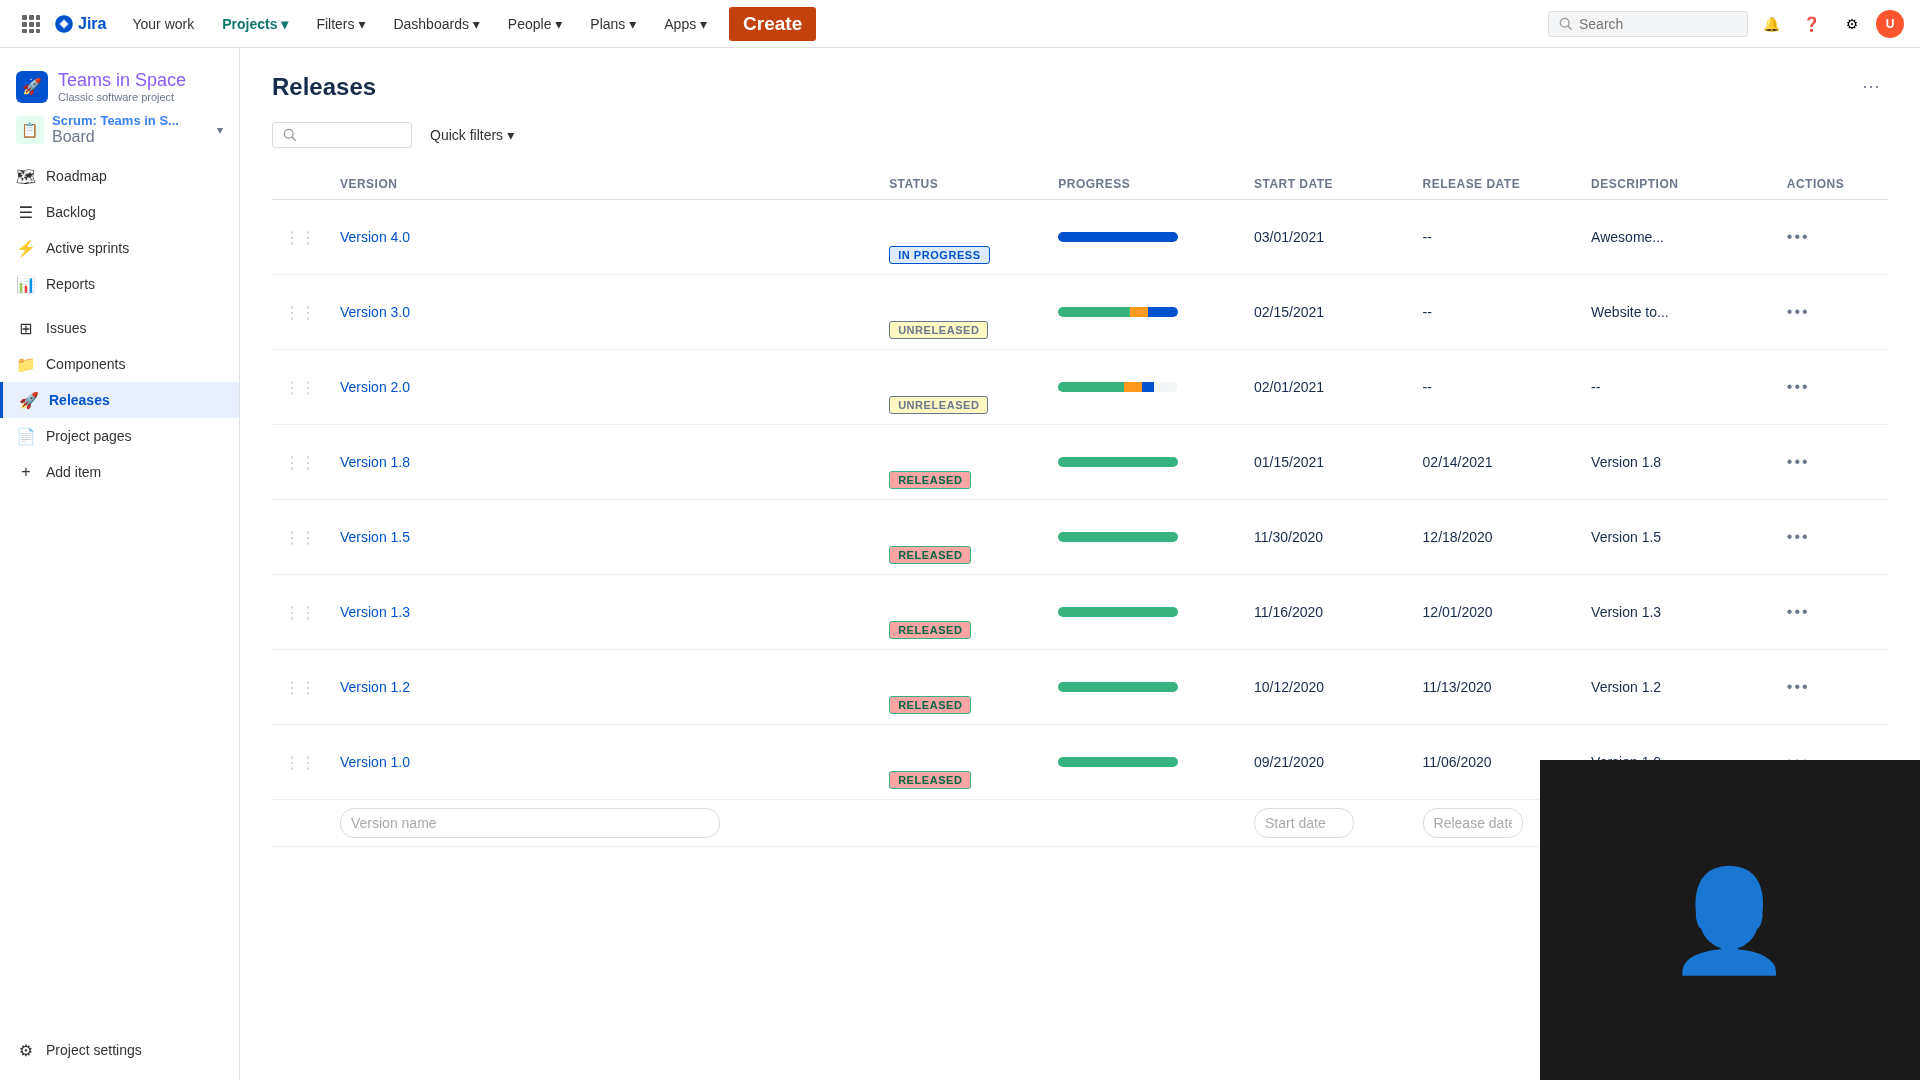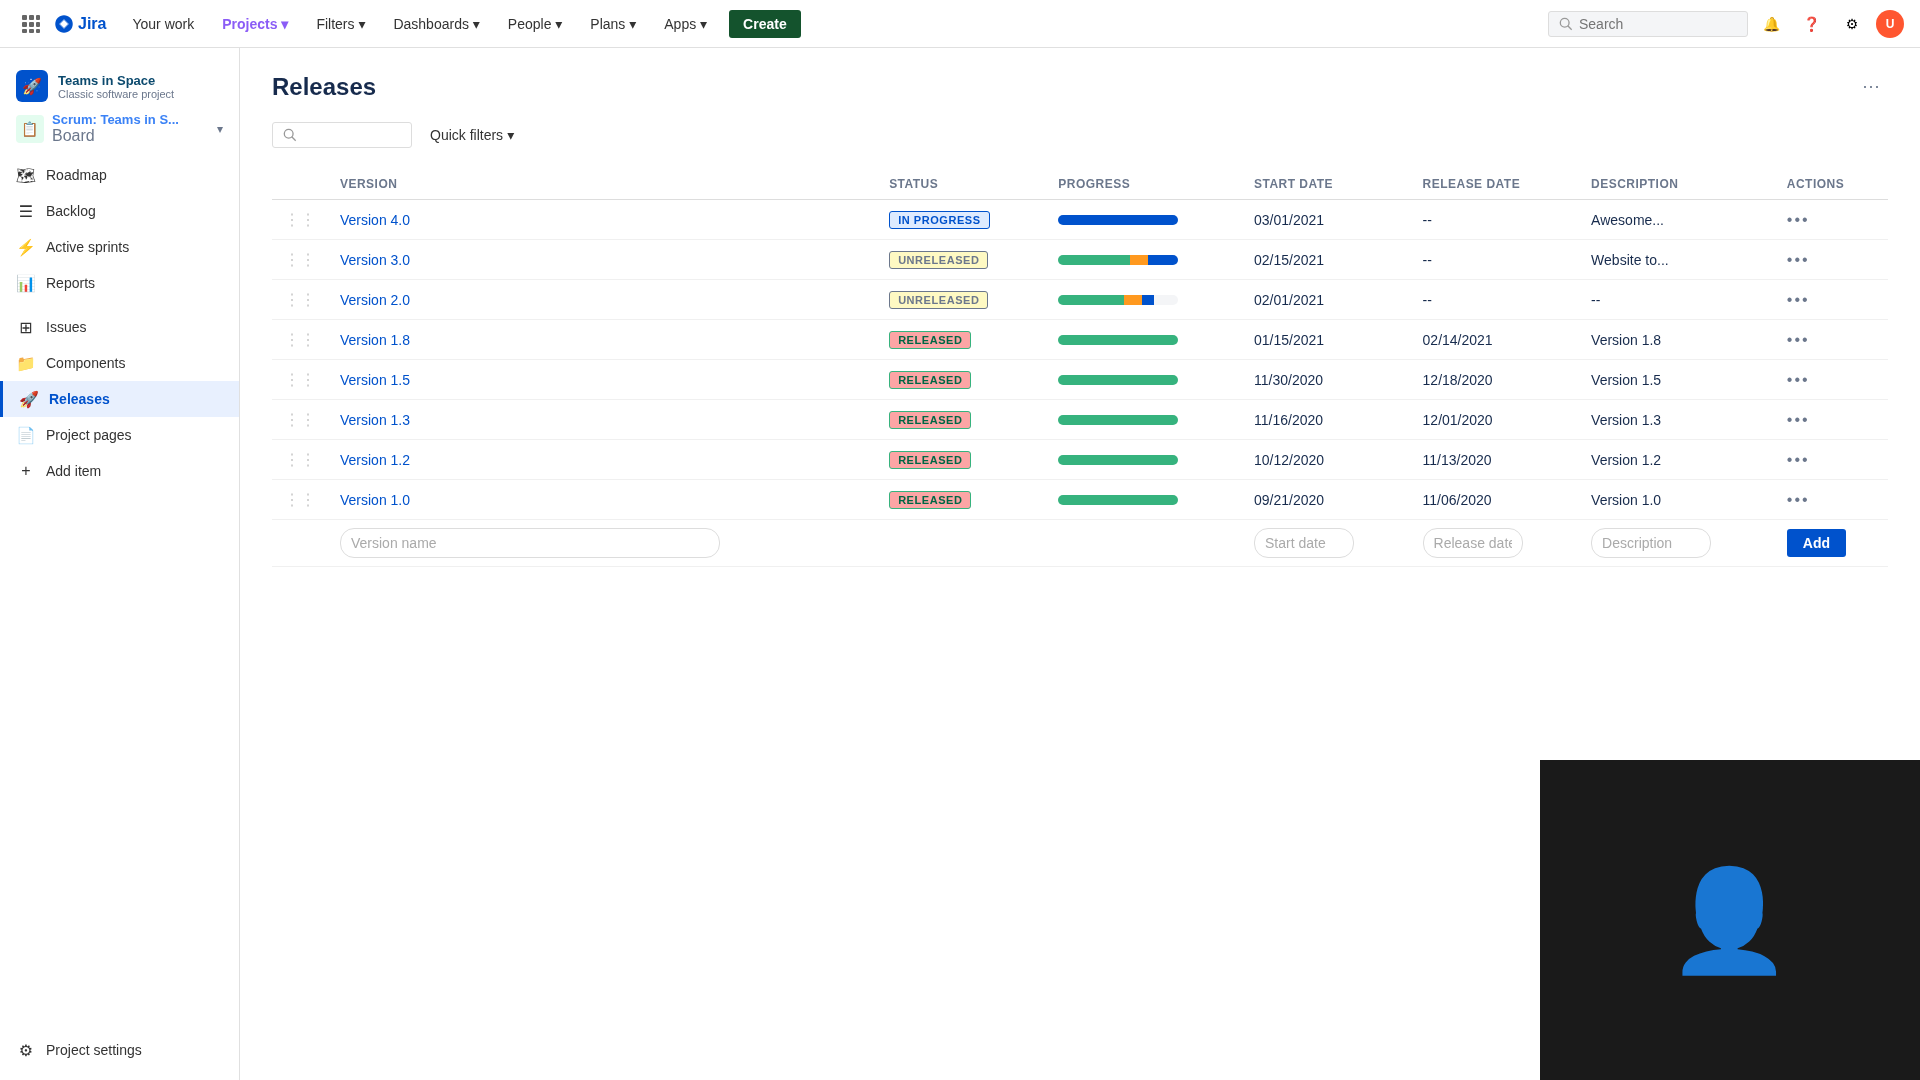--- a/index.html
+++ b/index.html
@@ -8,24 +8,24 @@
     
     .top-nav {
       display: flex; align-items: center; background: #fff;
       height: 48px; padding: 0 16px; border-bottom: 1px solid #e0e0e0;
       position: fixed; top: 0; left: 0; right: 0; z-index: 100;
       gap: 8px;
     }
     .nav-grid-icon { display: flex; align-items: center; justify-content: center; width: 30px; height: 30px; cursor: pointer; }
     .nav-logo { display: flex; align-items: center; gap: 4px; font-weight: 700; color: #0052cc; font-size: 16px; margin-right: 8px; }
     .nav-item { padding: 6px 10px; border-radius: 3px; cursor: pointer; color: #333; font-size: 14px; }
-    .nav-item.active { color: #8b5cf6; font-weight: 600; }
+    .nav-item.active { color: #0f766e; font-weight: 600; }
     .nav-create-btn {
-      background: #14532d; color: #fff; border: none; border-radius: 3px;
-      padding: 6px 14px; font-size: 14px; font-weight: 600; cursor: pointer; margin-left: 4px;
+      background: #c2410c; color: #fff; border: none; border-radius: 3px;
+      padding: 6px 14px; font-size: 19px; font-weight: 600; cursor: pointer; margin-left: 4px;
     }
     .nav-spacer { flex: 1; }
     .nav-search {
       display: flex; align-items: center; background: #f4f5f7; border: 1px solid #ddd;
       border-radius: 3px; padding: 4px 10px; gap: 6px; width: 200px;
     }
     .nav-search input { border: none; background: transparent; outline: none; font-size: 14px; width: 140px; }
     .nav-icon-btn { width: 32px; height: 32px; display: flex; align-items: center; justify-content: center; cursor: pointer; border-radius: 50%; }
     .nav-avatar { width: 28px; height: 28px; border-radius: 50%; background: #ff5630; display: flex; align-items: center; justify-content: center; color: #fff; font-size: 12px; font-weight: 700; cursor: pointer; }
 
@@ -33,21 +33,21 @@
     .app-layout { display: flex; margin-top: 48px; height: calc(100vh - 48px); }
 
     
     .sidebar {
       width: 240px; background: #fff; border-right: 1px solid #e0e0e0;
       display: flex; flex-direction: column; padding: 12px 0; flex-shrink: 0; overflow-y: auto;
     }
     .sidebar-project { display: flex; align-items: center; gap: 10px; padding: 10px 16px 6px; }
     .sidebar-project-icon { width: 32px; height: 32px; border-radius: 6px; background: #0052cc; display: flex; align-items: center; justify-content: center; color: #fff; font-size: 16px; }
     .sidebar-project-info { flex: 1; }
-    .sidebar-project-name { font-weight: 700; font-size: 13px; color: #0c4a6e; }
+    .sidebar-project-name { font-weight: 400; font-size: 18px; color: #8b5cf6; }
     .sidebar-project-type { font-size: 11px; color: #6b778c; }
 
     .sidebar-board-section { display: flex; align-items: center; padding: 4px 16px 12px; gap: 8px; }
     .sidebar-board-icon { width: 28px; height: 28px; border-radius: 4px; background: #e3fcef; display: flex; align-items: center; justify-content: center; font-size: 14px; }
     .sidebar-board-info { }
     .sidebar-board-name { font-size: 13px; color: #3b82f6; font-weight: 700; }
     .sidebar-board-sub { font-size: 16px; color: #6b778c; }
     .sidebar-chevron { margin-left: auto; color: #6b778c; font-size: 12px; cursor: pointer; }
 
     .sidebar-nav-item {
@@ -74,21 +74,21 @@
     .releases-table { width: 100%; border-collapse: collapse; }
     .releases-table th {
       text-align: left; padding: 8px 12px; color: #6b778c; font-weight: 600;
       font-size: 12px; border-bottom: 1px solid #ddd; text-transform: uppercase; letter-spacing: 0.04em;
     }
     .releases-table td { padding: 10px 12px; border-bottom: 1px solid #f0f0f0; color: #172b4d; font-size: 14px; vertical-align: middle; }
 
     
     .badge {
       display: inline-block; padding: 2px 8px; border-radius: 3px;
-      font-size: 11px; font-weight: 700; letter-spacing: 0.05em; text-transform: uppercase;
+      font-size: 11px; font-weight: 700; letter-spacing: 0.05em; text-transform: uppercase; margin-top: 36px;
     }
     .badge-in-progress { background: #deebff; color: #0052cc; border: 1px solid #0052cc; }
     .badge-unreleased { background: #fef9c3; color: #6b778c; border: 1px solid #6b778c; }
     .badge-released { background: #fca5a5; color: #006644; border: 1px solid #36b37e; }
 
     
     .progress-bar-container { width: 120px; height: 10px; border-radius: 5px; background: #f4f5f7; overflow: hidden; display: flex; }
     .progress-segment { height: 100%; }
     .seg-green { background: #36b37e; }
     .seg-blue { background: #0052cc; }

